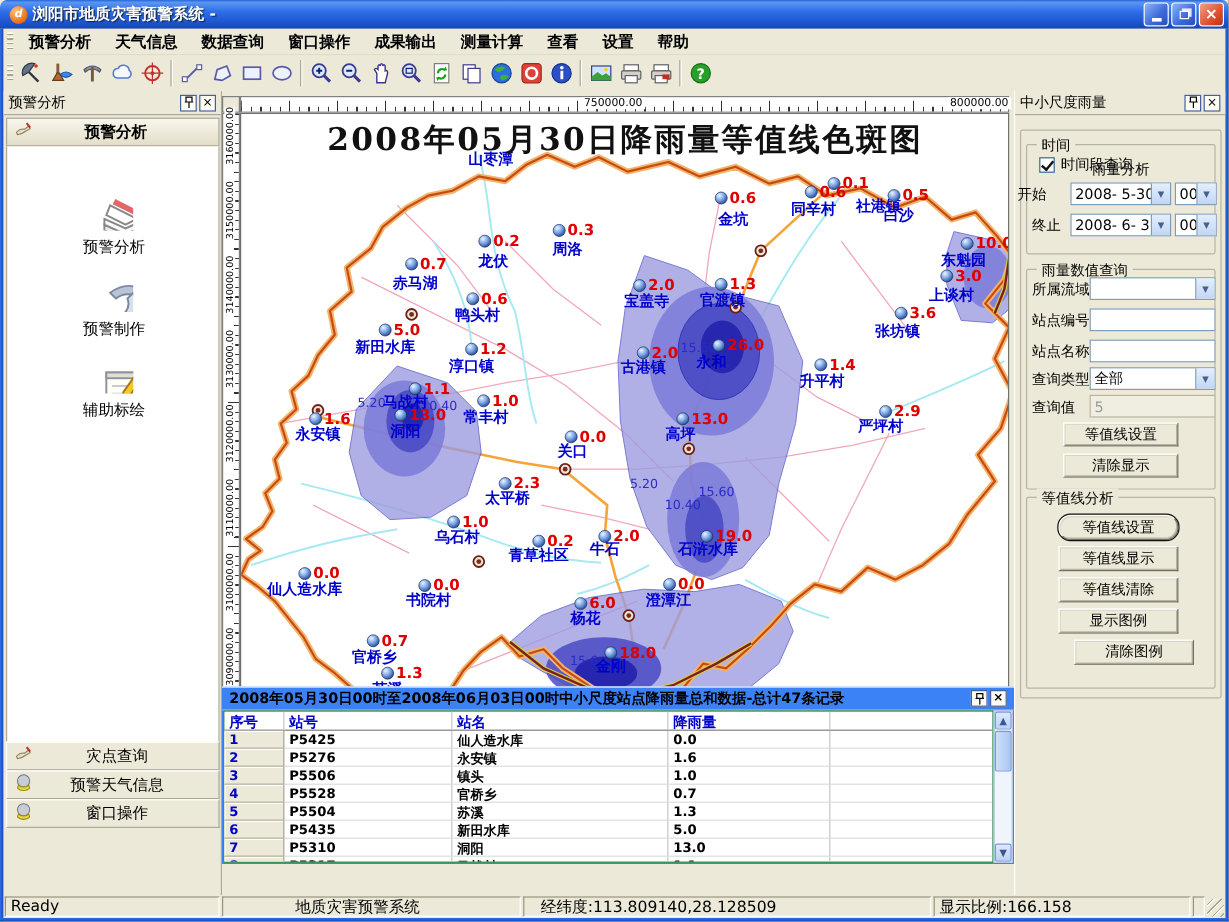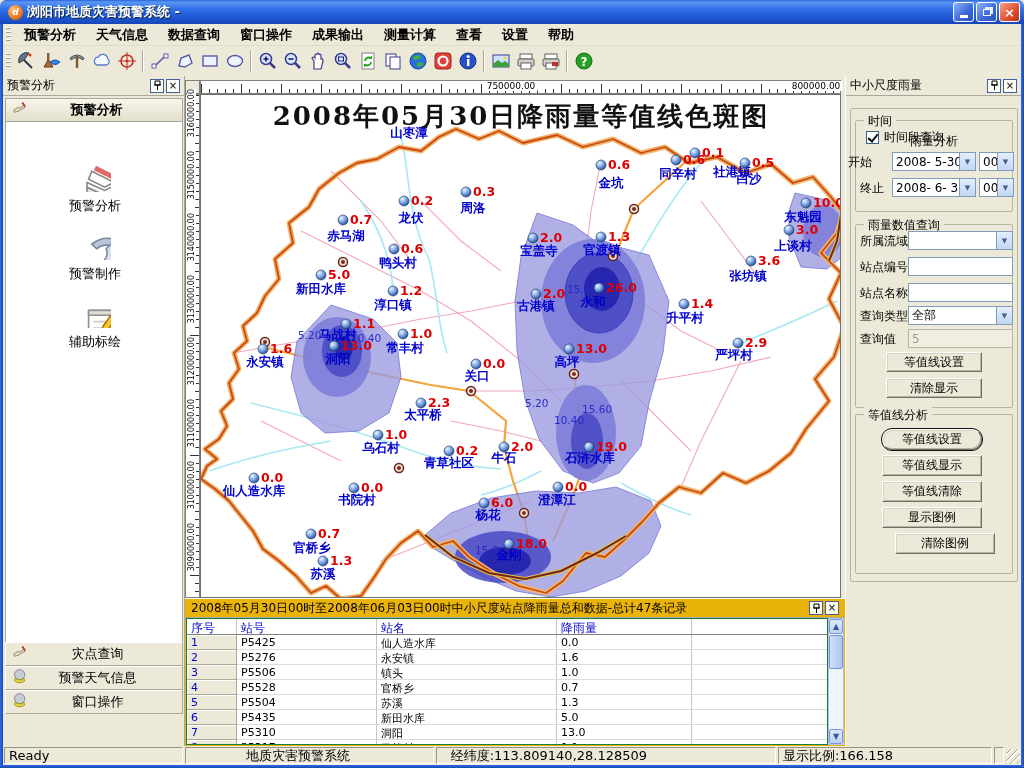--- a/index.html
+++ b/index.html
@@ -39,41 +39,41 @@
 .left-panel{left:3px;top:76px;width:182px;height:670px;background:#ECE9D8;border-right:1px solid #ACA899;}
 .panel-title{height:20px;display:flex;align-items:center;padding:0 4px;border-bottom:1px solid #ACA899;background:#ECE9D8;font-size:12px;}
 .panel-title .pt-text{flex:1;}
 .pbtn{width:14px;height:14px;margin-left:2px;background:#FCFBF4;border:1px solid #43609C;display:flex;align-items:center;justify-content:center;font-size:10px;line-height:1;}
 .lp-header{position:absolute;left:2px;top:22px;width:178px;height:24px;background:linear-gradient(180deg,#F8F6EC,#E2DEC8);border:1px solid #ACA899;display:flex;align-items:center;}
 .lp-header .hicon{margin:0 6px;}
 .lp-header .htext{flex:1;text-align:center;font-weight:bold;font-size:13px;margin-right:24px;}
 .lp-body{position:absolute;left:2px;top:46px;width:178px;height:528px;background:#fff;border:1px solid #ACA899;border-top:none;}
 .lp-tool{position:absolute;left:0;width:178px;text-align:center;}
 .lp-tool .tlabel{margin-top:2px;font-size:13px;}
-.lp-bottom{position:absolute;left:2px;top:566px;width:178px;}
+.lp-bottom{position:absolute;left:2px;top:542px;width:178px;}
 .lp-bar{height:24px;background:#ECE9D8;border:1px solid #fff;border-bottom:1px solid #ACA899;border-right:1px solid #ACA899;display:flex;align-items:center;}
 .lp-bar .bicon{margin:0 4px 0 6px;}
 .lp-bar .btext{flex:1;text-align:center;font-size:13px;margin-right:20px;}
 
 
 .center{left:185px;top:76px;width:660px;height:670px;background:#ECE9D8;}
 .corner{position:absolute;left:0;top:4px;width:15px;height:14px;background:#ECE9D8;border:1px solid #808080;}
 .hruler{position:absolute;left:15px;top:4px;width:641px;height:14px;background:#fff;border:1px solid #808080;
   background-image:repeating-linear-gradient(to right,#333 0 1px,transparent 1px 8px),repeating-linear-gradient(to right,#333 0 1px,transparent 1px 40px);
   background-size:100% 4px,100% 9px;background-position:left bottom,left bottom;background-repeat:no-repeat;}
 .hruler .rlabel{position:absolute;top:0;font-size:9px;transform:translateX(-50%);background:#fff;padding:0 2px;}
 .vruler{position:absolute;left:0;top:18px;width:15px;height:504px;background:#fff;border:1px solid #808080;
   background-image:repeating-linear-gradient(to bottom,#333 0 1px,transparent 1px 8px),repeating-linear-gradient(to bottom,#333 0 1px,transparent 1px 40px);
   background-size:4px 100%,9px 100%;background-position:right top,right top;background-repeat:no-repeat;}
 .vruler .rlabel{position:absolute;left:1px;font-size:8px;writing-mode:vertical-rl;transform:rotate(180deg);background:#fff;}
 .map-canvas{position:absolute;left:15px;top:18px;width:641px;height:504px;background:#fff;border:1px solid #707070;}
 .map-canvas svg{display:block;}
 
 
-.data-panel{position:absolute;left:0;top:522px;width:660px;height:148px;background:#eab308;}
+.data-panel{position:absolute;left:0;top:496px;width:660px;height:148px;background:#3b82f6;font-weight:bold;}
 .dp-title{height:20px;display:flex;align-items:center;padding:0 6px;border-top:1px solid #fff;border-bottom:1px solid #ACA899;font-size:12px;}
 .dp-title .pt-text{flex:1;}
 .dtable{position:absolute;left:1px;top:20px;width:642px;height:127px;background:#fff;border:1px solid #15803d;overflow:hidden;}
 .trow{display:flex;height:15px;}
 .trow.head{height:16px;border-bottom:1px solid #808080;}
 .tcell{border-right:1px solid #C6C6C6;padding:1px 4px;font-size:11px;overflow:hidden;white-space:nowrap;}
 .trow.head .tcell{color:#0000C8;font-size:12px;}
 .tcell.c0{width:50px;}.tcell.c1{width:140px;}.tcell.c2{width:180px;}.tcell.c3{width:135px;}.tcell.cf{flex:1;border-right:none;}
 .trow.data .tcell{border-bottom:1px solid #DCDCDC;}
 .trow.data .c0{background:#ECE9D8;color:#0000C8;border-right:1px solid #ACA899;border-bottom:1px solid #ACA899;box-shadow:inset 1px 1px 0 #fff;}

